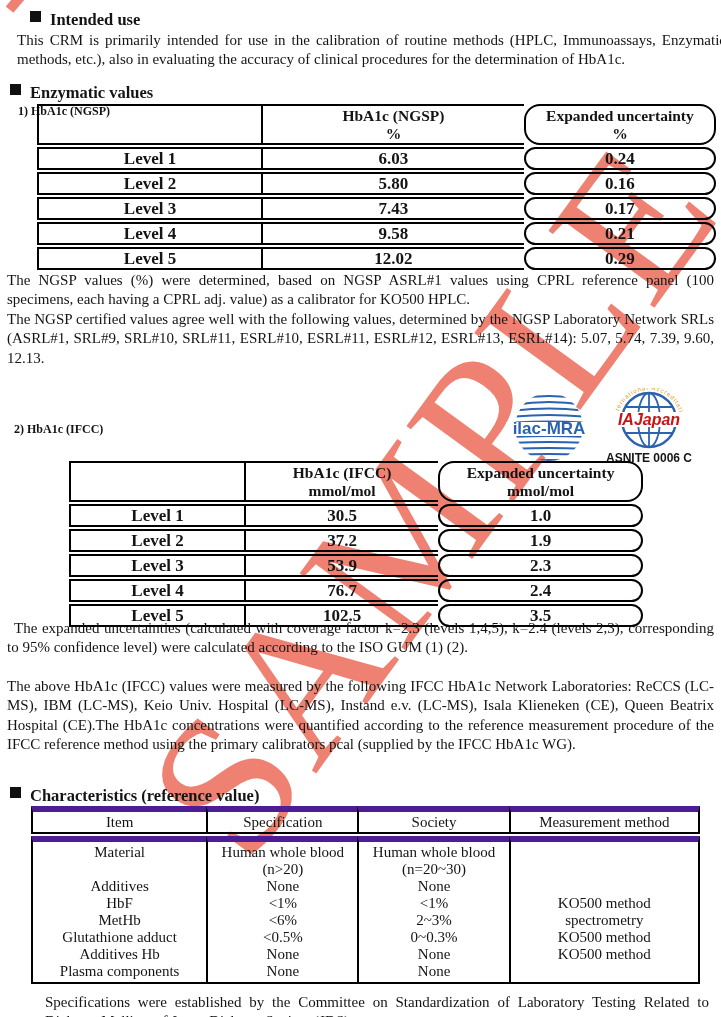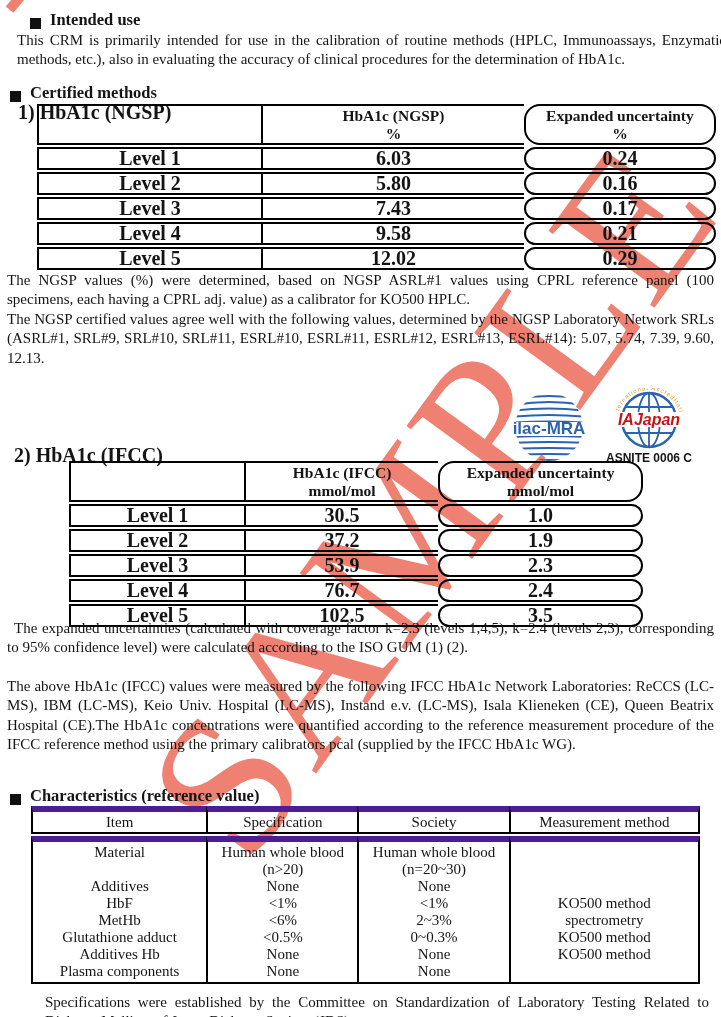--- a/index.html
+++ b/index.html
@@ -16,38 +16,38 @@
     transform:translate(-50%,-50%) rotate(-54deg);
     font-size:200px; letter-spacing:4px; white-space:nowrap;
     font-family:"Liberation Serif", serif; font-weight:400; line-height:1;
   }
   .wm-fragment {
     position:absolute; z-index:0; top:-3px; left:6px; width:20px; height:10px;
     transform:rotate(-50deg);
   }
 
   
-  .bullet-head { display:flex; align-items:flex-end; gap:9px; font-weight:bold; font-size:16.5px; line-height:18px; }
+  .bullet-head { display:flex; align-items:flex-start; gap:9px; font-weight:bold; font-size:16.5px; line-height:18px; }
   .sq { width:11px; height:11px; background:#101010; flex:0 0 auto; }
-  .sub-title { font-weight:bold; font-size:20px; }
+  .sub-title { font-weight:bold; font-size:12px; }
 
   
   p.body { margin:0; text-align:justify; font-size:15px; line-height:19.4px; }
   .indent13 { padding-left:13px; }
   .tindent { text-indent:7px; }
 
   
   table.vals { border-collapse:separate; border-spacing:0 2px; table-layout:fixed; width:100%; }
   table.vals th, table.vals td {
     border-top:2px solid #000; border-bottom:2px solid #000; border-left:2px solid #000;
     padding:0; text-align:center; font-weight:bold; background:transparent;
   }
   table.vals th:last-child, table.vals td:last-child { border-right:2px solid #000;border-radius:16px; }
   table.vals thead th { height:37px; font-size:15.5px; line-height:17.5px; }
-  table.vals tbody td { height:19px; font-size:20px; line-height:19px; }
+  table.vals tbody td { height:19px; font-size:17px; line-height:19px; }
   .unit { display:block; font-weight:bold; }
 
   
   table.char { border-collapse:separate; border-spacing:0 2px; table-layout:fixed; width:100%; font-size:15px; }
   table.char th, table.char td {
     border-top:6px solid #4c1d95; border-bottom:2px solid #000; border-left:2px solid #000;
     padding:0; text-align:center; font-weight:normal; background:transparent;
   }
   table.char th:last-child, table.char td:last-child { border-right:2px solid #000; }
   table.char thead th { height:20px; line-height:20px; }
@@ -74,21 +74,21 @@
       <span>Intended use</span>
     </div>
   </section>
   <section class="sec" style="top:31px; left:5px; width:709px;margin-left:12px;">
     <p class="body">This CRM is primarily intended for use in the calibration of routine methods (HPLC, Immunoassays, Enzymatic methods, etc.), also in evaluating the accuracy of clinical procedures for the determination of HbA1c.</p>
   </section>
 
   <section class="sec" style="top:84px; left:10px;">
     <div class="bullet-head">
       <span class="sq"></span>
-      <span>Certified methods</span>
+      <span>Enzymatic values</span>
     </div>
   </section>
   <section class="sec" style="top:101px; left:18px;">
     <span class="sub-title">1) HbA1c (NGSP)</span>
   </section>
 
   <section class="sec" style="top:102px; left:37px; width:679px;">
     <table class="vals">
       <colgroup>
           <col style="width:33%">
@@ -184,21 +184,21 @@
         <line x1="25" y1="19" x2="79" y2="19"></line>
         <line x1="25" y1="45" x2="79" y2="45"></line>
         <line x1="25" y1="32" x2="79" y2="32"></line>
       </g>
       <rect x="12" y="24" width="80" height="15" fill="#ffffff"></rect>
       <text x="52" y="37" text-anchor="middle" font-family="Liberation Sans, sans-serif" font-weight="bold" font-style="italic" font-size="16" fill="#c71414">IAJapan</text>
       <text x="52" y="74" text-anchor="middle" font-family="Liberation Sans, sans-serif" font-weight="bold" font-size="12" fill="#161616">ASNITE 0006 C</text>
     </svg>
   </div>
 
-  <section class="sec" style="top:444px; left:14px;">
+  <section class="sec" style="top:419px; left:14px;">
     <span class="sub-title">2) HbA1c (IFCC)</span>
   </section>
 
   <section class="sec" style="top:459px; left:38px; width:574px;margin-left:31px;">
     <table class="vals">
       <colgroup>
           <col style="width:30.5%">
           <col style="width:33.8%">
           <col style="width:35.7%">
         </colgroup>

